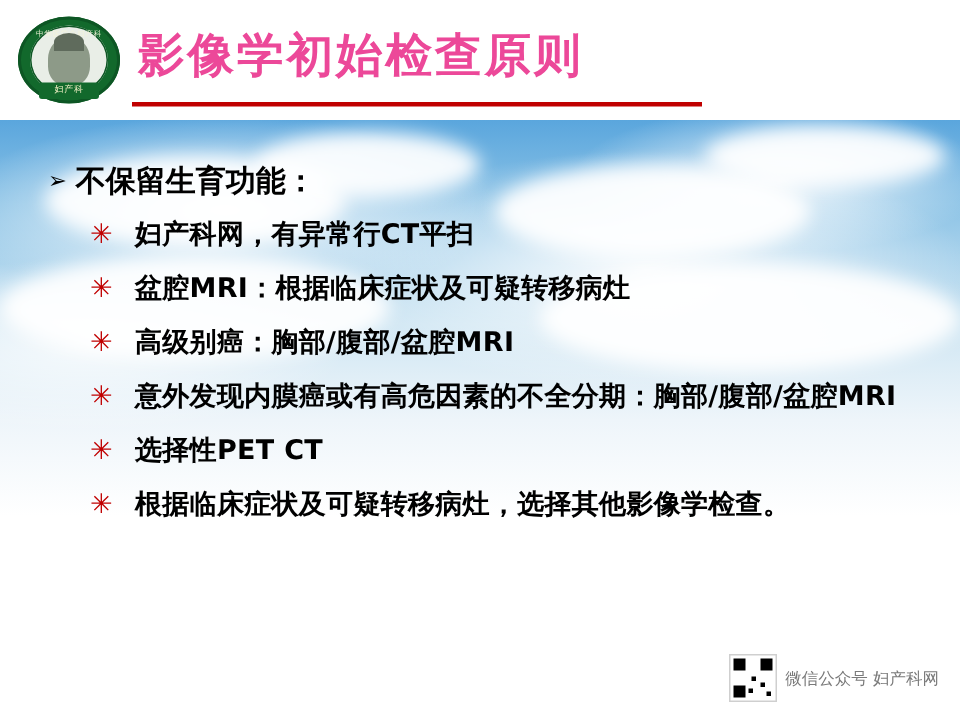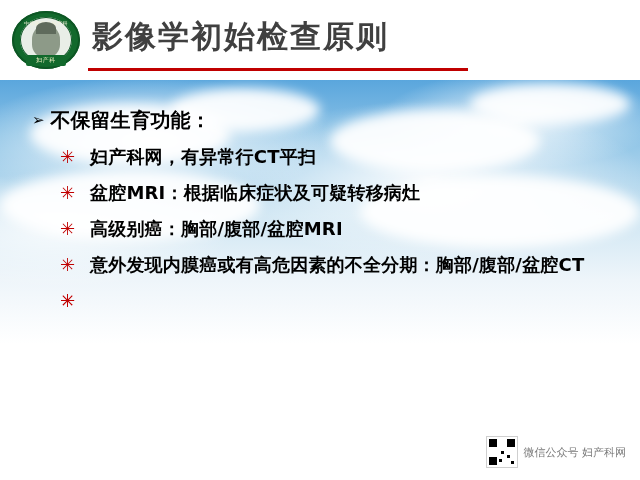--- a/index.html
+++ b/index.html
@@ -102,21 +102,21 @@
     letter-spacing: 0.5px;
     border-radius: 2px;
     overflow: hidden;
   }
   .title {
     position: absolute;
     left: 92px;
     top: 16px;
     font-size: 31px;
     font-weight: bold;
-    color: #404040;
+    color: #ec4899;
     letter-spacing: 2px;
     white-space: nowrap;
     font-family: "DejaVu Sans", "Liberation Sans", sans-serif;
   }
   .title-rule {
     position: absolute;
     left: 88px;
     top: 68px;
     width: 380px;
     height: 3px;
@@ -274,27 +274,29 @@
       <div class="bullet">
         <span class="star">✳</span>
         <span>盆腔MRI：根据临床症状及可疑转移病灶</span>
       </div>
       <div class="bullet">
         <span class="star">✳</span>
         <span>高级别癌：胸部/腹部/盆腔MRI</span>
       </div>
       <div class="bullet">
         <span class="star">✳</span>
-        <span>意外发现内膜癌或有高危因素的不全分期：胸部/腹部/盆腔CT</span>
-      </div>
-      <div class="bullet">
-        <span class="star">✳</span>
-      </div>
-      <div class="bullet">
-        <span class="star">✳</span>
+        <span>意外发现内膜癌或有高危因素的不全分期：胸部/腹部/盆腔MRI</span>
+      </div>
+      <div class="bullet">
+        <span class="star">✳</span>
+        <span>选择性PET CT</span>
+      </div>
+      <div class="bullet">
+        <span class="star">✳</span>
+        <span>根据临床症状及可疑转移病灶，选择其他影像学检查。</span>
       </div>
     </div>
   </div>
 
   <div class="footer-badge">
     <div class="qr"></div>
     <div class="footer-text">微信公众号 妇产科网</div>
   </div>
 
 </div>

